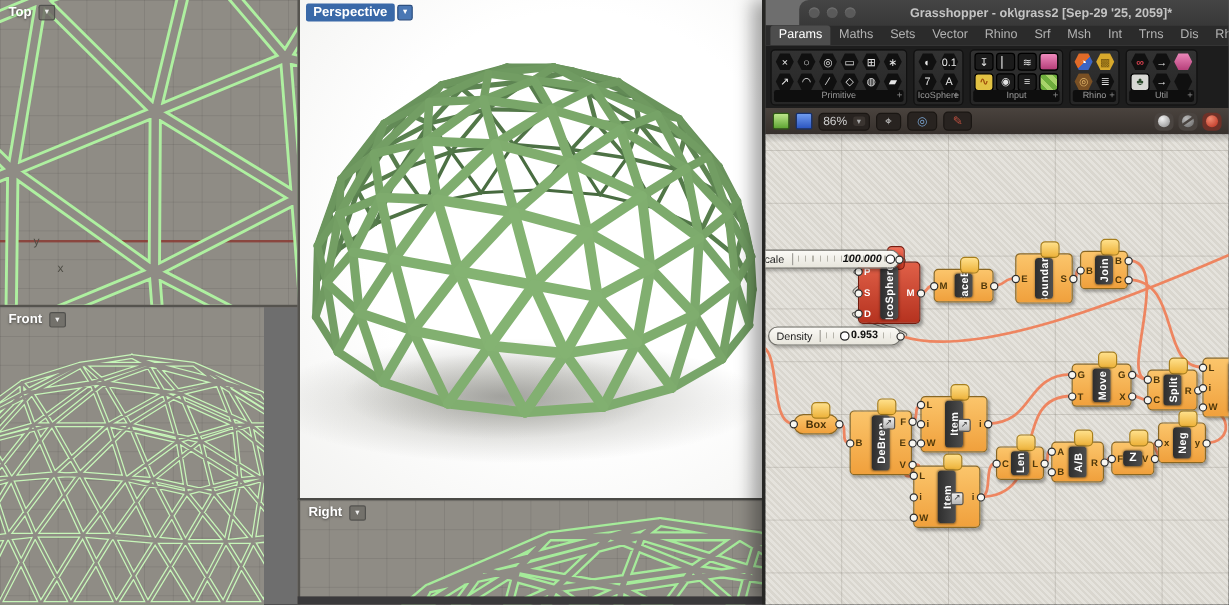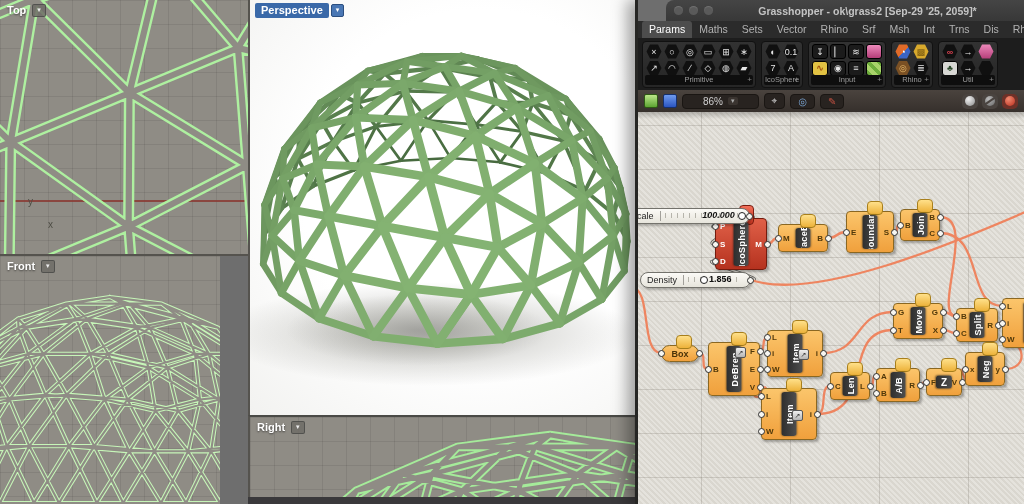--- a/index.html
+++ b/index.html
@@ -50,21 +50,21 @@
   .ticon.c-brown{background:#7a5024;color:#e6b86a;}
   .ticon.c-red{color:#d8404e;font-weight:bold;}
   .ticon.c-tree{background:#d8d8d4;color:#2c4a2c;}
   .ticon.c-white{color:#f2f2f2;}
   .tglabel{position:absolute;left:2px;right:2px;bottom:2px;height:10px;background:#0e0e0e;border-radius:2px;color:#9c9c9c;font-size:7.5px;text-align:center;line-height:10px;}
   .tgplus{position:absolute;right:3px;bottom:2px;color:#8a8a8a;font-size:8px;line-height:10px;}
   .gh-canvasbar{height:22px;background:linear-gradient(#4a433e,#36302c);display:flex;align-items:center;gap:5px;padding:0 6px;}
   .cb-icon{width:14px;height:14px;border-radius:2px;}
   .cb-doc{background:linear-gradient(#bce68a,#5da432);border:1px solid #2e5a14;}
   .cb-save{background:linear-gradient(#6f9bee,#2b55c0);border:1px solid #15306e;}
-  .cb-zoom{background:#282320;border:1px solid #1a1613;border-radius:4px;color:#cfcfcf;font-size:10px;padding:1px 20px;display:flex;align-items:center;gap:5px;}
+  .cb-zoom{background:#282320;border:1px solid #1a1613;border-radius:4px;color:#cfcfcf;font-size:10px;padding:1px 3px;display:flex;align-items:center;gap:5px;}
   .cb-zoom .chev{font-size:7px;color:#aaa;background:#3a3430;border-radius:2px;padding:0 3px;}
   .cb-btn{background:#282320;border:1px solid #1a1613;border-radius:4px;color:#cfcfcf;font-size:10px;padding:1px 7px;}
   .cb-right{margin-left:auto;display:flex;gap:4px;}
   .cb-round{width:16px;height:15px;border-radius:5px;background:#4a4440;display:flex;align-items:center;justify-content:center;}
   .orb{width:10px;height:10px;border-radius:50%;background:radial-gradient(circle at 35% 30%,#f2f2f2,#888);}
   .orb.off{background:radial-gradient(circle at 35% 30%,#bbb,#666);position:relative;}
   .orb.off::after{content:"";position:absolute;left:-1px;top:4px;width:12px;height:2px;background:#4a4440;transform:rotate(-35deg);}
   .cb-round.active{background:#6e3128;}
   .orb.gem{background:radial-gradient(circle at 35% 30%,#f08a70,#b92e1e);}
 
@@ -732,19 +732,19 @@
           <div class="sl-track">
             <div class="sl-grip" style="left: calc(92% - 4px);"></div>
             <span class="sl-value" style="right: 16%; font-style: italic;">100.000</span>
           </div>
           <div class="sl-nub"></div>
         </div>
         <div class="gh-slider" style="left: 2px; top: 160px; width: 111px;">
           <span class="sl-label">Density</span>
           <div class="sl-track">
             <div class="sl-grip" style="left: calc(30% - 4px);"></div>
-            <span class="sl-value" style="left: 38%;">1.856</span>
+            <span class="sl-value" style="left: 38%;">0.953</span>
           </div>
           <div class="sl-nub"></div>
         </div>
       </div>
   </div>
 </div>
 
 </body></html>

